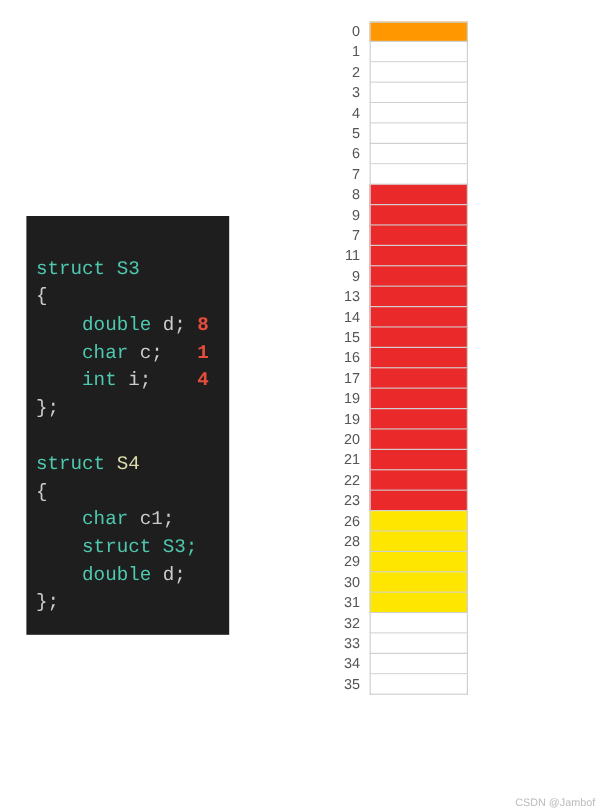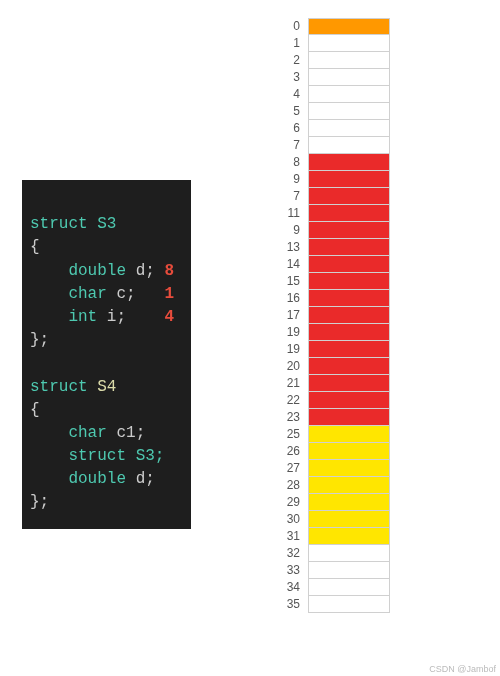--- a/index.html
+++ b/index.html
@@ -186,32 +186,24 @@
     </div>
     <div class="row">
       <div class="idx">22</div>
       <div class="cell c-red"></div>
     </div>
     <div class="row">
       <div class="idx">23</div>
       <div class="cell c-red"></div>
     </div>
     <div class="row">
-      <div class="idx">25</div>
-      <div class="cell c-yellow"></div>
-    </div>
-    <div class="row">
       <div class="idx">26</div>
       <div class="cell c-yellow"></div>
     </div>
     <div class="row">
-      <div class="idx">27</div>
-      <div class="cell c-yellow"></div>
-    </div>
-    <div class="row">
       <div class="idx">28</div>
       <div class="cell c-yellow"></div>
     </div>
     <div class="row">
       <div class="idx">29</div>
       <div class="cell c-yellow"></div>
     </div>
     <div class="row">
       <div class="idx">30</div>
       <div class="cell c-yellow"></div>

